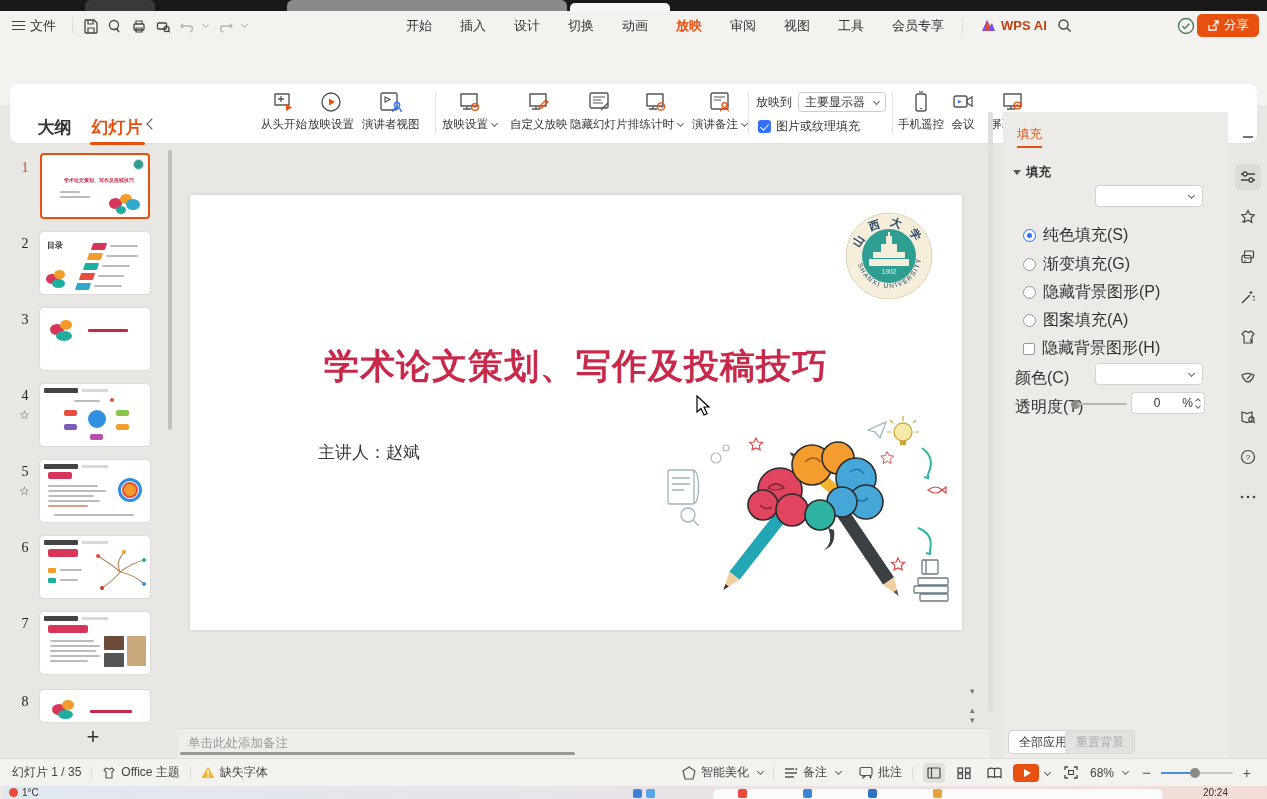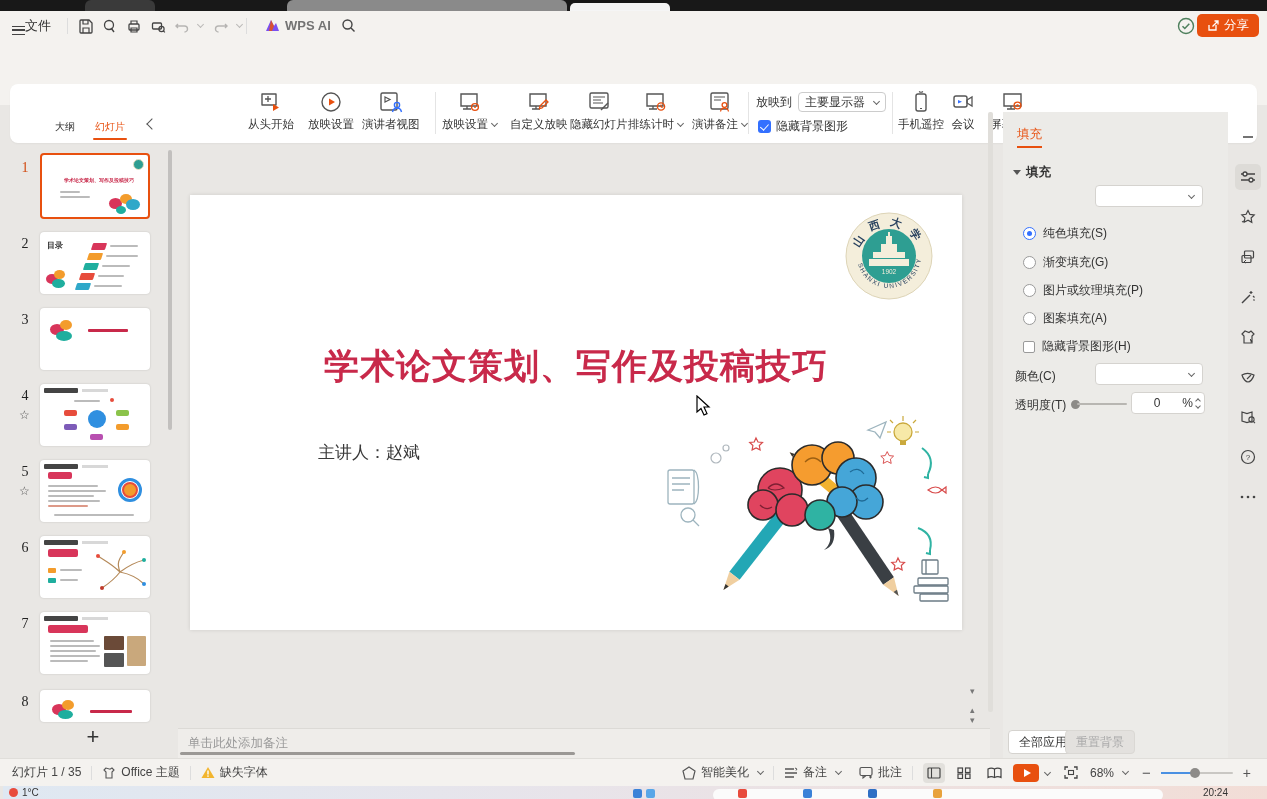--- a/index.html
+++ b/index.html
@@ -13,48 +13,48 @@
   svg { display:block; }
 
   
   .titlebar { left:0; top:0; width:1267px; height:11px; background:#181818; }
   .titlebar .tab1 { position:absolute; left:85px; top:0; width:70px; height:11px; background:#3a3a3a; border-radius:6px 6px 0 0; }
   .titlebar .tab2 { position:absolute; left:287px; top:0; width:280px; height:11px; background:#8a8a8a; border-radius:6px 6px 0 0; }
   .titlebar .tab3 { position:absolute; left:570px; top:3px; width:100px; height:8px; background:#f5f5f5; border-radius:5px 5px 0 0; }
 
   
   .menubar { left:0; top:11px; width:1267px; height:29px; background:#f4f2ef; display:flex; align-items:center; }
-  .file-btn { display:flex; align-items:flex-end; padding:0 10px 0 12px; font-size:13px; color:#333; }
+  .file-btn { display:flex; align-items:center; gap:5px; padding:0 10px 0 12px; font-size:13px; color:#333; }
   .hamburger { width:13px; height:9px; border-top:1.5px solid #444; border-bottom:1.5px solid #444; position:relative; }
   .hamburger:before { content:""; position:absolute; left:0; top:2.6px; width:13px; height:1.5px; background:#444; }
   .qicon { width:24px; height:22px; display:flex; align-items:center; justify-content:center; border-radius:4px; }
   .qicon.dim { opacity:.35; }
   .menu-tabs { display:flex; align-items:center; margin-left:145px; }
   .menu-tab { padding:5px 14px; font-size:13px; color:#333; position:relative; white-space:nowrap; }
   .menu-tab.active { color:#e8500f; font-weight:bold; }
   .menu-tab.active:after { content:""; position:absolute; left:12px; right:12px; bottom:-3px; height:3px; background:#e8500f; border-radius:2px; }
-  .wps-ai { display:flex; align-items:center; gap:5px; margin-left:14px; font-size:13px; color:#737373; font-weight:bold; }
+  .wps-ai { display:flex; align-items:center; gap:5px; margin-left:14px; font-size:13px; color:#c2410c; font-weight:bold; }
   .share-btn { position:absolute; right:8px; top:14px; height:23px; background:#e8500f; color:#fff; border-radius:5px; display:flex; align-items:center; gap:4px; padding:0 10px; font-size:12.5px; }
   .sync-ok { position:absolute; right:72px; top:17px; }
 
   
   .ribbon-bg { left:0; top:40px; width:1267px; height:65px; background:#f4f2ef; }
   .ribbon { position:absolute; left:10px; top:44px; width:1247px; height:59px; background:#fff; border-radius:8px; box-shadow:0 1px 2px rgba(0,0,0,.04); }
   .rbtn { position:absolute; top:6px; display:flex; flex-direction:column; align-items:center; gap:3px; color:#333; }
   .rbtn .lbl { font-size:11.5px; white-space:nowrap; display:flex; align-items:center; }
   .rdiv { position:absolute; top:8px; height:42px; width:1px; background:#e4e4e4; }
   .display-to { position:absolute; left:746px; top:8px; font-size:12px; display:flex; align-items:center; }
   .dd-box { border:1px solid #ccc; border-radius:4px; background:#fff; height:20px; display:flex; align-items:center; padding:0 6px; margin-left:6px; font-size:12px; color:#333; min-width:88px; justify-content:space-between; }
   .cb-row { position:absolute; left:748px; top:34px; display:flex; align-items:center; font-size:12px; }
   .cb { width:13px; height:13px; background:#3370ff; border-radius:3px; margin-right:5px; position:relative; }
   .cb:after { content:""; position:absolute; left:4px; top:1.5px; width:3.5px; height:7px; border-right:1.7px solid #fff; border-bottom:1.7px solid #fff; transform:rotate(42deg); }
 
   
   .sidebar-tabs { left:0; top:112px; width:180px; height:30px; display:flex; align-items:center; justify-content:center; gap:8px; }
-  .s-tab { font-size:10px; color:#333; padding:3px 6px; position:relative; }
+  .s-tab { font-size:17px; color:#333; padding:3px 6px; position:relative;font-weight:bold; }
   .s-tab.active { color:#e8500f; }
   .s-tab.active:after { content:""; position:absolute; left:4px; right:4px; bottom:-3px; height:2.5px; background:#e8500f; border-radius:2px; }
   .collapse-arr { position:absolute; left:148px; top:120px; width:8px; height:8px; border-left:1.6px solid #555; border-bottom:1.6px solid #555; transform:rotate(45deg); }
   .thumb-num { position:absolute; font-size:14px; font-family:"Liberation Serif","DejaVu Serif",serif; color:#222; width:22px; text-align:center; }
   .thumb-num.cur { color:#d1490f; }
   .thumb { position:absolute; left:40px; width:110px; height:62px; background:#fff; border-radius:4px; box-shadow:0 0 2px rgba(0,0,0,.18); overflow:hidden; }
   .thumb.sel { border:2px solid #e8500f; box-shadow:none; }
   .t-star { position:absolute; font-size:12px; color:#555; }
   .side-scroll { position:absolute; left:168px; top:150px; width:4px; height:570px; border-radius:2px; }
   .side-scroll .sthumb { position:absolute; left:0; top:0; width:4px; height:280px; background:#c2c0be; border-radius:2px; }
@@ -78,21 +78,21 @@
   .nav-arrows { position:absolute; left:970px; top:686px; display:flex; flex-direction:column; gap:9px; color:#777; font-size:9px; align-items:center; }
   .notes-bar { left:178px; top:728px; width:812px; height:30px; background:#efedea; border-top:1px solid #dcdad6; color:#999; font-size:12.5px; display:flex; align-items:center; padding-left:10px; }
   .h-scroll { position:absolute; left:180px; top:752px; width:395px; height:3px; background:#55524e; border-radius:2px; opacity:.55; }
 
   
   .props { left:1003px; top:112px; width:225px; height:646px; background:#ecebe8; }
   .props-head { display:flex; align-items:center; padding:10px 10px 0 14px; font-size:13px; color:#333; }
   .props-tab { margin:14px 0 0 14px; font-size:12.5px; color:#e8500f; display:inline-block; border-bottom:2px solid #e8500f; padding-bottom:3px; }
   .sect { display:flex; align-items:center; margin:16px 0 0 10px; font-size:12.5px; font-weight:bold; color:#333; }
   .p-dd { position:absolute; width:108px; height:22px; background:#fff; border:1px solid #d5d3cf; border-radius:4px; display:flex; align-items:center; justify-content:flex-end; padding-right:8px; }
-  .opt { position:absolute; left:20px; display:flex; align-items:center; font-size:12px; color:#333; }
+  .opt { position:absolute; left:20px; display:flex; align-items:center; font-size:16px; color:#333; }
   .radio { width:13px; height:13px; border:1px solid #9a9a9a; border-radius:50%; margin-right:7px; background:#fff; position:relative; }
   .radio.on { border-color:#3370ff; }
   .radio.on:after { content:""; position:absolute; left:2.8px; top:2.8px; width:5.4px; height:5.4px; background:#3370ff; border-radius:50%; }
   .cbox { width:12px; height:12px; border:1px solid #9a9a9a; border-radius:2px; margin-right:7px; background:#fff; }
   .t-track { position:absolute; height:2px; background:#b8b6b2; border-radius:1px; }
   .t-knob { position:absolute; width:9px; height:9px; border-radius:50%; background:#8d8b88; border:2px solid #8d8b88; }
   .t-box { position:absolute; width:74px; height:22px; background:#fff; border:1px solid #d5d3cf; border-radius:4px; display:flex; align-items:center; font-size:12px; }
   .btm-btn { position:absolute; height:24px; border-radius:4px; font-size:12px; display:flex; align-items:center; justify-content:center; padding:0 10px; }
   .btm-btn.primary { background:#fff; border:1px solid #d5d3cf; color:#333; }
   .btm-btn.ghost { background:#e3e1de; border:1px solid #dad8d4; color:#aaa; }
@@ -168,20 +168,32 @@
       </svg>
   </div>
   <span class="chev" style="opacity:.4"></span>
   <div class="qicon dim" style="margin-left:6px">
     <svg width="16" height="16" viewBox="0 0 16 16">
         <path d="M12 6l2 2-2 2M13.5 8h-8a3 3 0 0 0 0 6" fill="none" stroke="#444" stroke-width="1.4"></path>
       </svg>
   </div>
   <span class="chev" style="opacity:.4"></span>
 
+  <div class="menu-tabs">
+    <div class="menu-tab">开始</div>
+    <div class="menu-tab">插入</div>
+    <div class="menu-tab">设计</div>
+    <div class="menu-tab">切换</div>
+    <div class="menu-tab">动画</div>
+    <div class="menu-tab active">放映</div>
+    <div class="menu-tab">审阅</div>
+    <div class="menu-tab">视图</div>
+    <div class="menu-tab">工具</div>
+    <div class="menu-tab">会员专享</div>
+  </div>
   <div class="sep-v" style="height:16px;margin:0 4px;"></div>
   <div class="wps-ai">
     <svg width="15" height="13" viewBox="0 0 15 13">
         <path d="M1 12 L6 1l3 6 2-3 3 8z" fill="#7a4ff0"></path>
         <path d="M6 1l3 6-2 5H4z" fill="#e8500f" opacity=".85"></path>
       </svg>
     <span>WPS AI</span>
   </div>
   <div class="qicon" style="margin-left:6px">
     <svg width="15" height="15" viewBox="0 0 15 15">
@@ -200,21 +212,21 @@
   <svg width="13" height="13" viewBox="0 0 13 13">
       <path d="M2 6v5h7V6" fill="none" stroke="#fff" stroke-width="1.3"></path>
       <path d="M5.5 7.5L11 2M7.5 2H11v3.5" fill="none" stroke="#fff" stroke-width="1.3"></path>
     </svg>
   <span>分享</span>
 </div>
 
 <div class="abs ribbon-bg">
   <div class="ribbon">
 
-    <div class="rbtn" style="left:238px">
+    <div class="rbtn" style="left:251px">
       <svg width="26" height="24" viewBox="0 0 26 24">
           <path d="M4 4h14v11H4z" fill="none" stroke="#555" stroke-width="1.4" stroke-linejoin="round"></path>
           <path d="M7 9h6M10 6v6" stroke="#555" stroke-width="1.3" fill="none"></path>
           <path d="M15 14l6 3.5-6 3.5z" fill="#e8500f"></path>
         </svg>
       <span class="lbl">从头开始</span>
     </div>
     <div class="rbtn" style="left:298px">
       <svg width="24" height="24" viewBox="0 0 24 24">
           <circle cx="12" cy="12" r="9" fill="none" stroke="#555" stroke-width="1.4"></circle>
@@ -291,21 +303,21 @@
 
     <div class="display-to">
       <span>放映到</span>
       <div class="dd-box">
         <span>主要显示器</span>
         <span class="chev"></span>
       </div>
     </div>
     <div class="cb-row">
       <span class="cb"></span>
-      <span>隐藏背景图形</span>
+      <span>图片或纹理填充</span>
     </div>
 
     <div class="rdiv" style="left:882px"></div>
 
     <div class="rbtn" style="left:888px">
       <svg width="22" height="24" viewBox="0 0 22 24">
           <rect x="6" y="4" width="10" height="17" rx="2" fill="none" stroke="#555" stroke-width="1.4"></rect>
           <path d="M9 1.5c1.3 1 2.7 1 4 0" stroke="#555" stroke-width="1.1" fill="none"></path>
           <path d="M10 18.5h2" stroke="#555" stroke-width="1.2"></path>
         </svg>
@@ -599,21 +611,21 @@
   <div class="opt" style="top:113px">
     <span class="radio on"></span>
     <span>纯色填充(S)</span>
   </div>
   <div class="opt" style="top:142px">
     <span class="radio"></span>
     <span>渐变填充(G)</span>
   </div>
   <div class="opt" style="top:170px">
     <span class="radio"></span>
-    <span>图片或纹理填充(P)</span>
+    <span>隐藏背景图形(P)</span>
   </div>
   <div class="opt" style="top:198px">
     <span class="radio"></span>
     <span>图案填充(A)</span>
   </div>
   <div class="opt" style="top:226px">
     <span class="cbox"></span>
     <span>隐藏背景图形(H)</span>
   </div>
 

